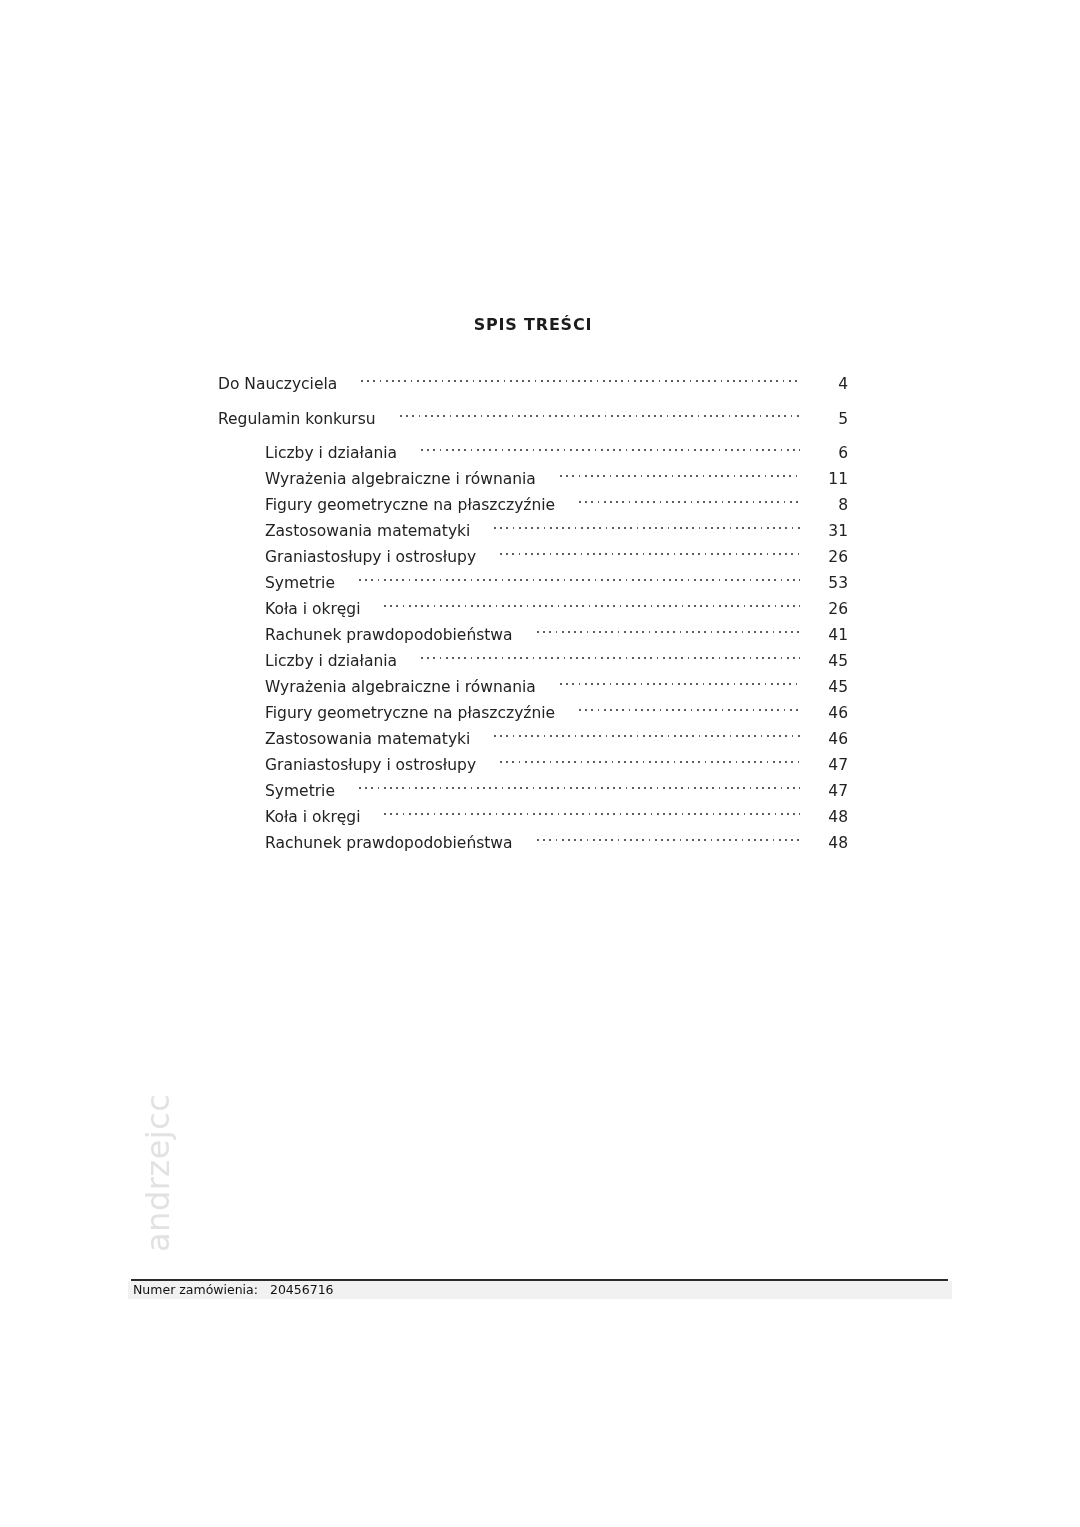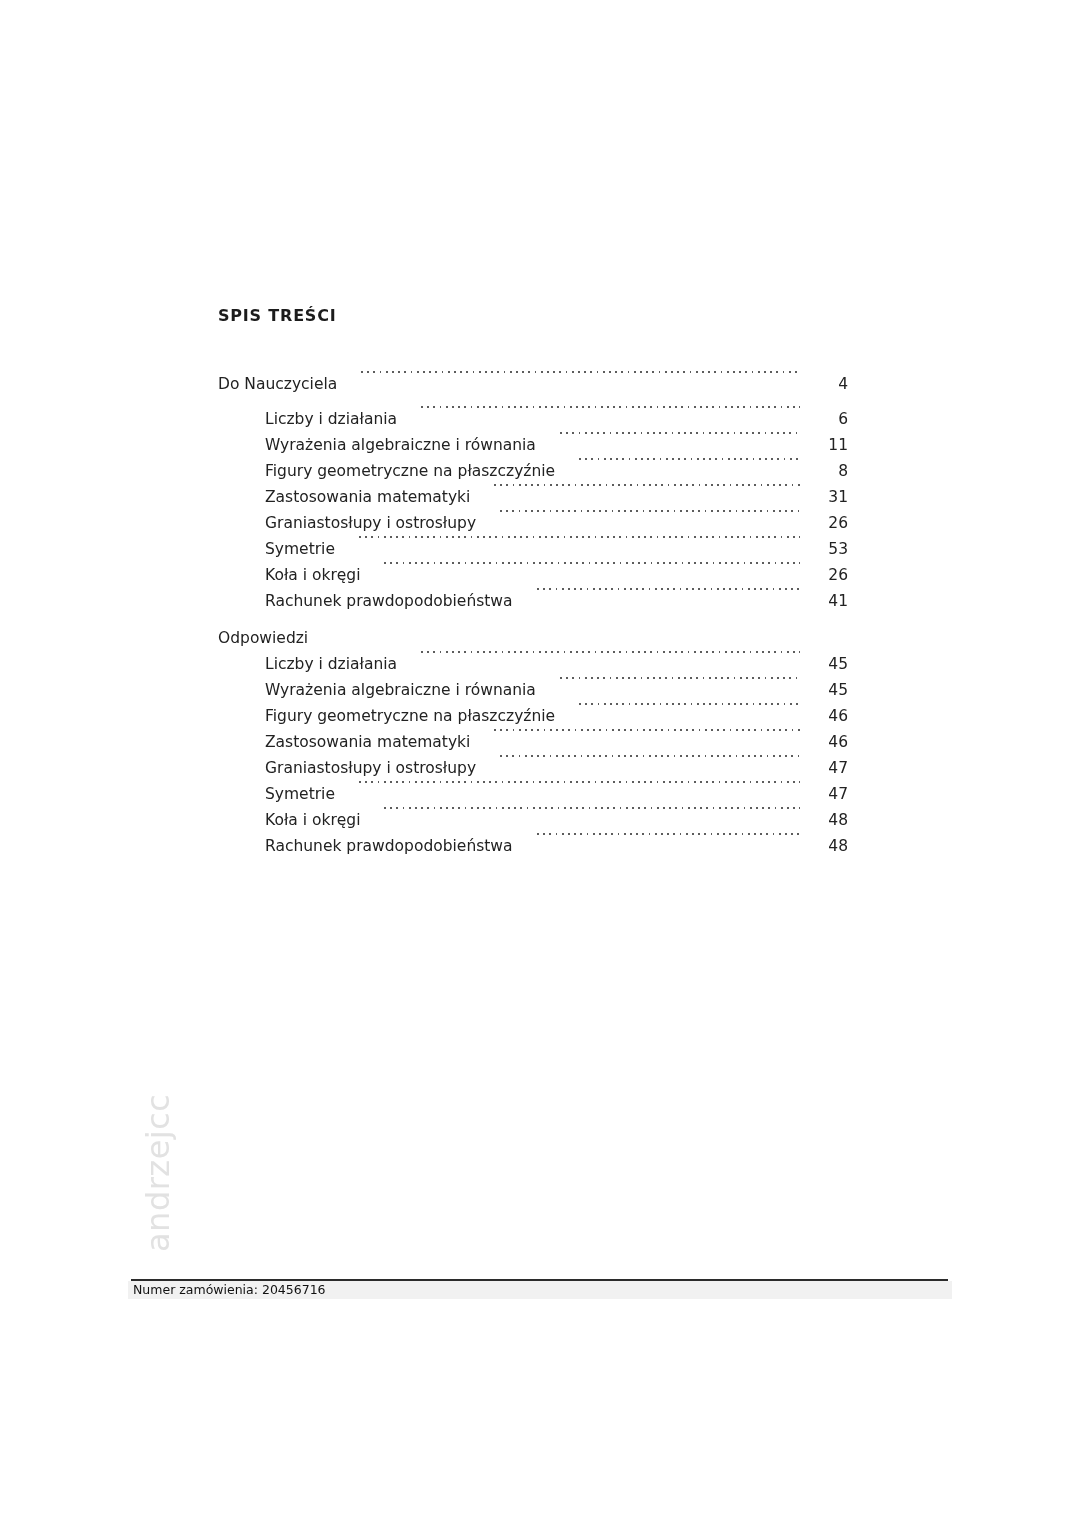--- a/index.html
+++ b/index.html
@@ -11,40 +11,40 @@
     background: #ffffff;
     font-family: "DejaVu Sans", "Liberation Sans", sans-serif;
     color: #222222;
     overflow: hidden;
   }
 
   
   .toc-title {
     position: absolute;
     left: 218px;
-    top: 306px;
+    top: 315px;
     width: 630px;
-    text-align: left;
+    text-align: center;
     font-size: 16px;
     font-weight: bold;
     letter-spacing: 0.8px;
     color: #1c1c1c;
   }
 
   
   .toc {
     position: absolute;
     left: 218px;
     top: 371px;
     width: 630px;
     font-size: 15.5px;
   }
   .row {
     display: flex;
-    align-items: flex-start;
+    align-items: center;
     height: 26px;
     line-height: 26px;
     white-space: nowrap;
     gap: 16px;
   }
   .row .lbl { flex: 0 0 auto; color: #222222; }
   .row .leader {
     flex: 1 1 auto;
     height: 2px;
     margin: 0 6px 6px 8px;
@@ -93,37 +93,42 @@
     top: 1281px;
     width: 824px;
     height: 18px;
     background: #f1f1f1;
     font-size: 12.5px;
     line-height: 18px;
     color: #111111;
     padding-left: 5px;
     box-sizing: border-box;
   }
-  .footer-bar .num { margin-left: 4px; }
+  .footer-bar .num { margin-left: 12px; }
 </style>
 </head>
 <body>
 
 <div class="page">
 
   <div class="toc-title">SPIS TREŚCI</div>
 
   <div class="toc">
 
     <div class="row lvl0 sp9">
       <span class="lbl">Do Nauczyciela</span>
       <span class="leader"></span>
       <span class="pg">4</span>
     </div>
 
+    <div class="row lvl0 sp8">
+      <span class="lbl">Regulamin konkursu</span>
+      <span class="leader"></span>
+      <span class="pg">5</span>
+    </div>
 
 
     <div class="row lvl1">
       <span class="lbl">Liczby i działania</span>
       <span class="leader"></span>
       <span class="pg">6</span>
     </div>
 
     <div class="row lvl1">
       <span class="lbl">Wyrażenia algebraiczne i równania</span>
@@ -160,23 +165,20 @@
       <span class="leader"></span>
       <span class="pg">26</span>
     </div>
 
     <div class="row lvl1">
       <span class="lbl">Rachunek prawdopodobieństwa</span>
       <span class="leader"></span>
       <span class="pg">41</span>
     </div>
 
-    <div class="row hdr mt11">
-      <span class="lbl">Odpowiedzi</span>
-    </div>
 
     <div class="row lvl1">
       <span class="lbl">Liczby i działania</span>
       <span class="leader"></span>
       <span class="pg">45</span>
     </div>
 
     <div class="row lvl1">
       <span class="lbl">Wyrażenia algebraiczne i równania</span>
       <span class="leader"></span>

